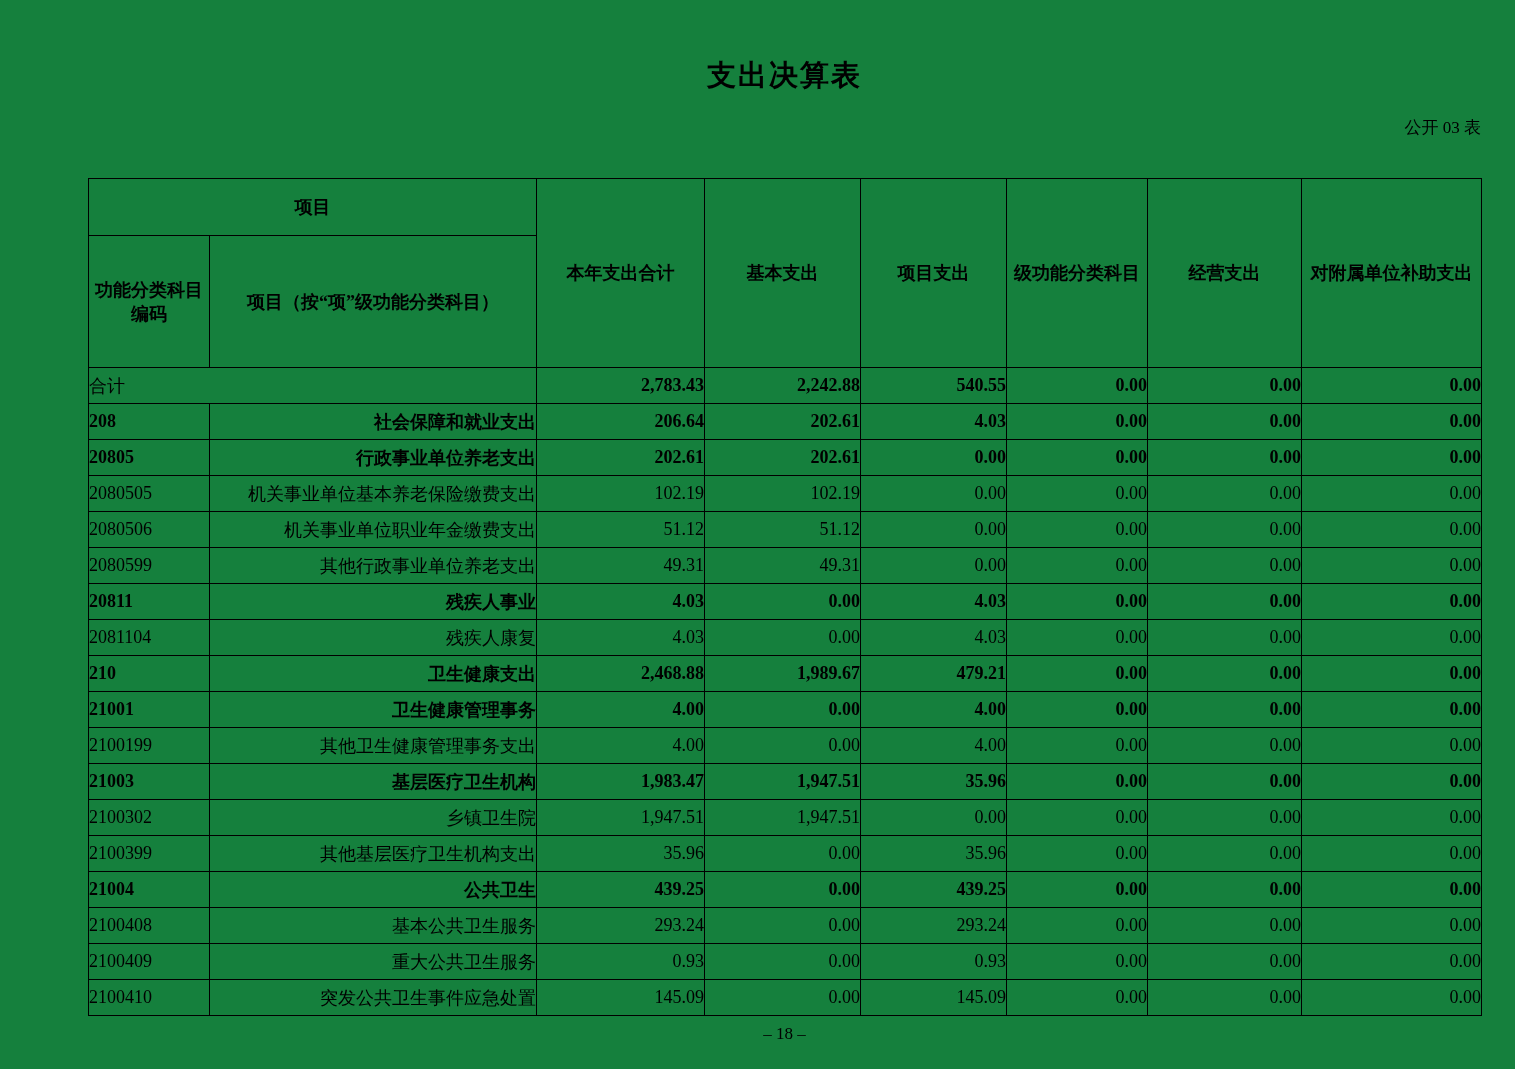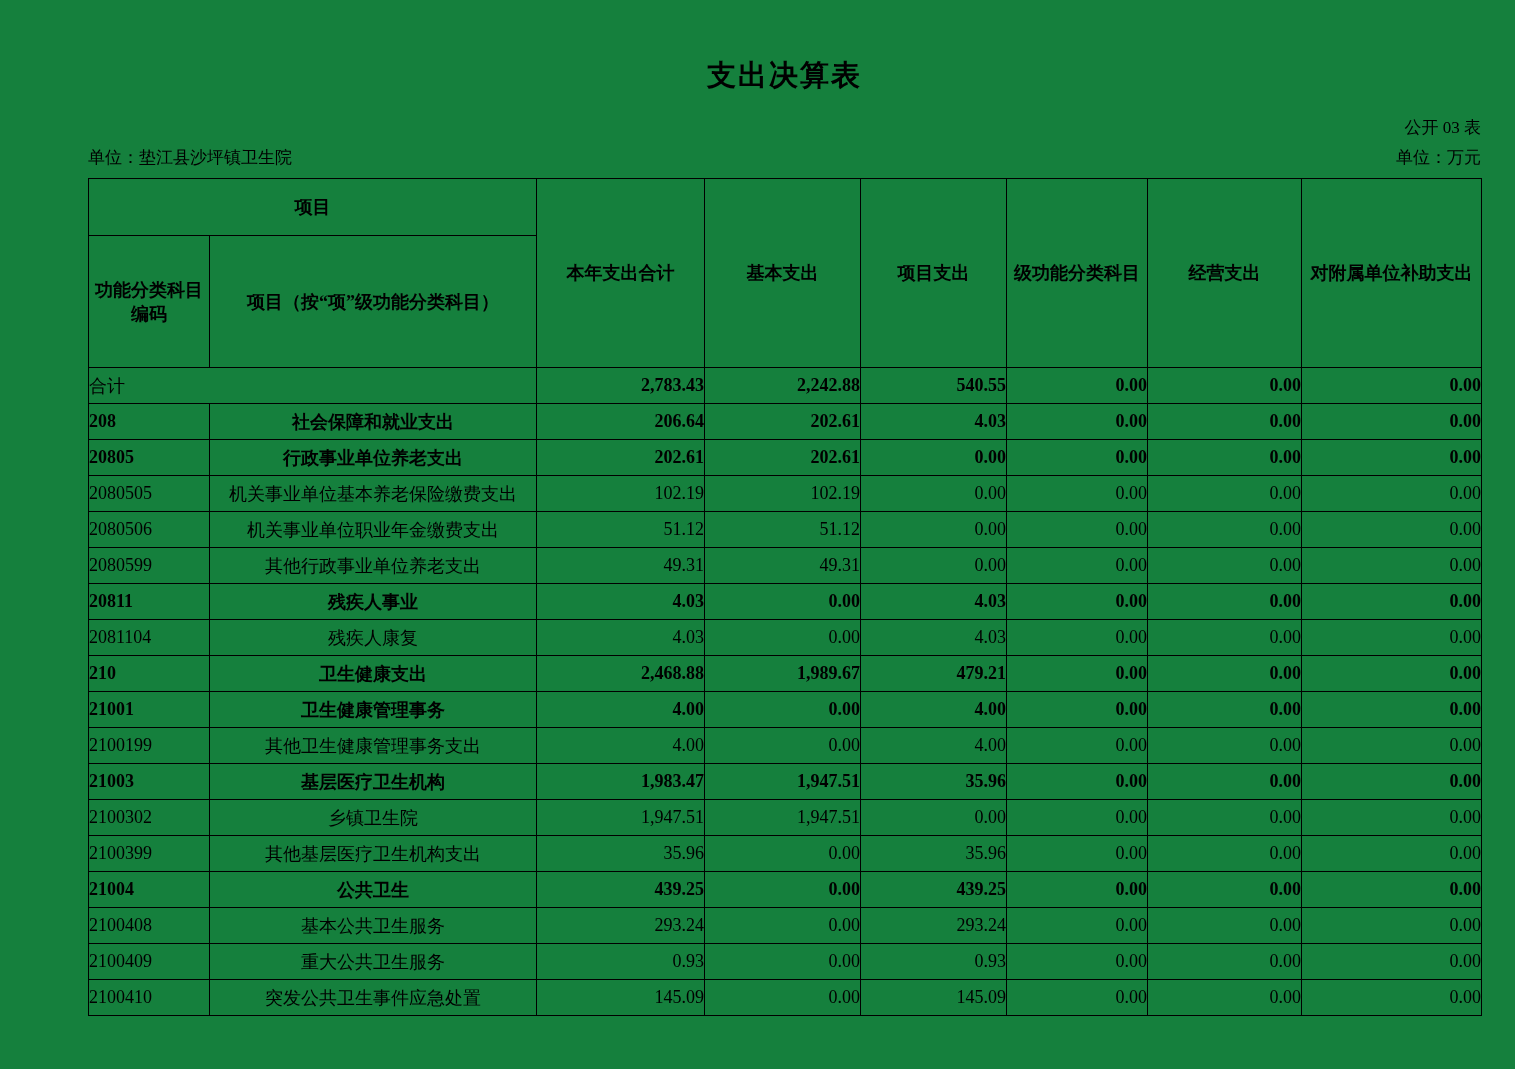--- a/index.html
+++ b/index.html
@@ -65,21 +65,21 @@
   }
   table.fin th {
     font-weight: bold;
     text-align: center;
     padding: 16px 3px;
   }
   tr.hdr-top { height: 36px; }
   tr.hdr-sub { height: 132px; }
   tbody tr { height: 36px; }
   td.cell-code   { text-align: left;  padding-left: 4px; }
-  td.cell-item   { text-align: center;  padding-left: 5px; }
+  td.cell-item   { text-align: right;  padding-left: 5px; }
   td.cell-num    { text-align: right; padding-right: 10px; }
   td.cell-merged { font-weight: normal; margin-left: 15px; }
   tr.row-bold { font-weight: bold; }
   tr.row-total td.cell-num { font-weight: bold; padding-left: 32px; }
   .page-number {
     position: absolute;
     top: 1024px;
     left: 0;
     width: 100%;
     text-align: center;
@@ -89,24 +89,20 @@
 </head>
 <body>
 
 <div class="page">
   <div class="content">
 
     <div class="doc-title">支出决算表</div>
 
     <div class="pub-label">公开 03 表</div>
 
-    <div class="unit-row">
-      <span>单位：垫江县沙坪镇卫生院</span>
-      <span>单位：万元</span>
-    </div>
 
     <table class="fin">
       <colgroup>
         <col style="width:121px">
         <col style="width:327px">
         <col style="width:168px">
         <col style="width:156px">
         <col style="width:146px">
         <col style="width:141px">
         <col style="width:154px">
@@ -303,15 +299,16 @@
             <td class="cell-num">145.09</td>
             <td class="cell-num">0.00</td>
             <td class="cell-num">145.09</td>
             <td class="cell-num">0.00</td>
             <td class="cell-num">0.00</td>
             <td class="cell-num">0.00</td>
           </tr>
         </tbody>
     </table>
 
+    <div class="page-number">– 18 –</div>
 
   </div>
 </div>
 
 </body></html>

